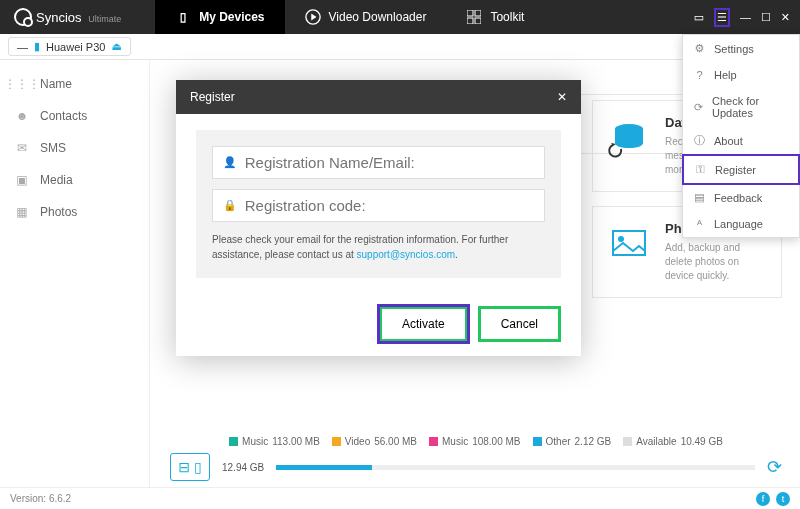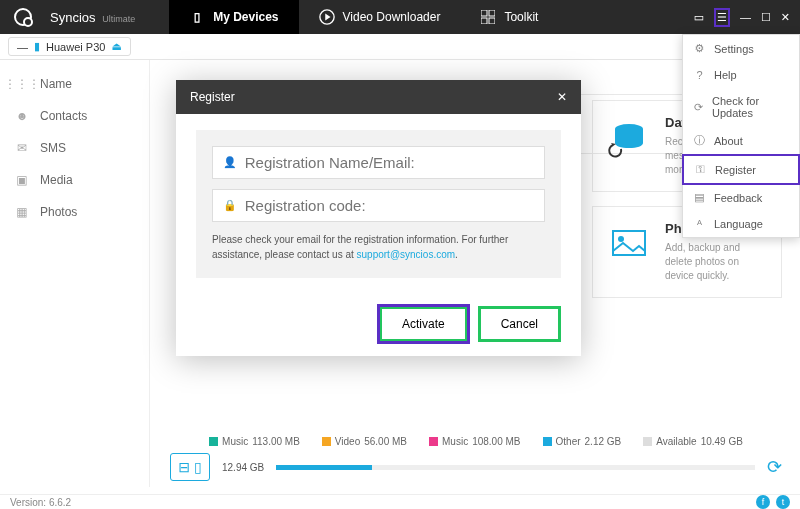--- a/index.html
+++ b/index.html
@@ -1,19 +1,19 @@
 <!DOCTYPE html>
 <html><head>
 <meta charset="utf-8">
 <style>
 * { margin: 0; padding: 0; box-sizing: border-box; font-family: Arial, sans-serif; }
 body { width: 800px; height: 509px; background: #fff; overflow: hidden; position: relative; }
 
 .titlebar { height: 34px; background: #2a2a2a; display: flex; align-items: center; color: #fff; }
-.logo-wrap { display: flex; align-items: center; padding: 0 14px; gap: 18px; }
+.logo-wrap { display: flex; align-items: center; padding: 0 14px; gap: 4px; }
 .logo-icon { width: 18px; height: 18px; border: 2px solid #fff; border-radius: 50%; position: relative; }
 .logo-icon::after { content: ''; position: absolute; width: 6px; height: 6px; border: 2px solid #fff; border-radius: 50%; right: -3px; bottom: -3px; background: #2a2a2a; }
 .brand { font-size: 13px; font-weight: 500; }
 .brand-sub { font-size: 9px; color: #999; margin-left: 3px; }
 .top-tabs { display: flex; height: 100%; margin-left: 20px; }
 .top-tab { display: flex; align-items: center; padding: 0 20px; gap: 8px; font-size: 12px; cursor: pointer; }
 .top-tab.active { background: #000; font-weight: bold; }
 .tab-icon { width: 16px; height: 16px; display: flex; align-items: center; justify-content: center; }
 .window-controls { margin-left: auto; display: flex; align-items: center; gap: 10px; padding-right: 10px; font-size: 11px; position: relative; }
 .wc { cursor: pointer; }
@@ -54,31 +54,31 @@
 .modal-actions { display: flex; justify-content: flex-end; gap: 10px; padding: 14px 20px; }
 .btn { padding: 8px 20px; font-size: 12px; border: 3px solid #22c55e; background: #fff; cursor: pointer; }
 .btn.primary { outline: 3px solid #5a2fc5; outline-offset: -1px; }
 
 .settings-menu { position: absolute; top: 0; right: 0; width: 118px; background: #fff; border: 1px solid #ddd; box-shadow: 0 2px 10px rgba(0,0,0,0.2); z-index: 30; }
 .menu-item { display: flex; align-items: center; gap: 8px; padding: 7px 10px; font-size: 11px; color: #555; cursor: pointer; }
 .menu-item.hl { border: 2px solid #5a2fc5; margin: -1px; position: relative; z-index: 1; }
 .menu-icon { width: 13px; color: #888; text-align:center;}
 
 .storage { position: absolute; bottom: 28px; left: 170px; right: 18px; }
-.storage-legend { display: flex; gap: 22px; font-size: 10px; color: #666; justify-content: center; margin-bottom: 6px; flex-wrap: wrap;}
+.storage-legend { display: flex; gap: 12px; font-size: 10px; color: #666; justify-content: center; margin-bottom: 6px; flex-wrap: wrap;}
 .leg { display: flex; align-items: center; gap: 4px; }
 .sw { width: 9px; height: 9px; }
 .storage-bar-row { display: flex; align-items: center; gap: 12px; }
 .disk-icon { width: 40px; height: 28px; border: 1px solid #1caade; border-radius: 3px; display: flex; align-items: center; justify-content: center; color: #1caade; font-size: 14px; }
 .size-label { font-size: 10px; color: #555; }
 .bar { flex: 1; height: 5px; background: #eee; position: relative; }
 .bar-fill { position: absolute; height: 100%; background: #1caade; width: 20%; }
 .refresh-ico { color: #1caade; font-size: 18px; cursor: pointer; }
 
-.footer { position: absolute; bottom: 0; left: 0; right: 0; height: 15px; border-top: 1px solid #eee; display: flex; align-items: center; padding: 0 10px; font-size: 10px; color: #888; }
+.footer { position: absolute; bottom: 0; left: 0; right: 0; height: 22px; border-top: 1px solid #eee; display: flex; align-items: center; padding: 0 10px; font-size: 10px; color: #888; }
 .social { margin-left: auto; display: flex; gap: 6px; }
 .social span { width: 14px; height: 14px; border-radius: 50%; background: #1caade; color: #fff; font-size: 9px; display: flex; align-items: center; justify-content: center; }
 </style>
 </head>
 <body>
 
 <div class="titlebar">
   <div class="logo-wrap">
     <div class="logo-icon"></div>
     <span class="brand"><span>Syncios</span> <span class="brand-sub">Ultimate</span></span>

